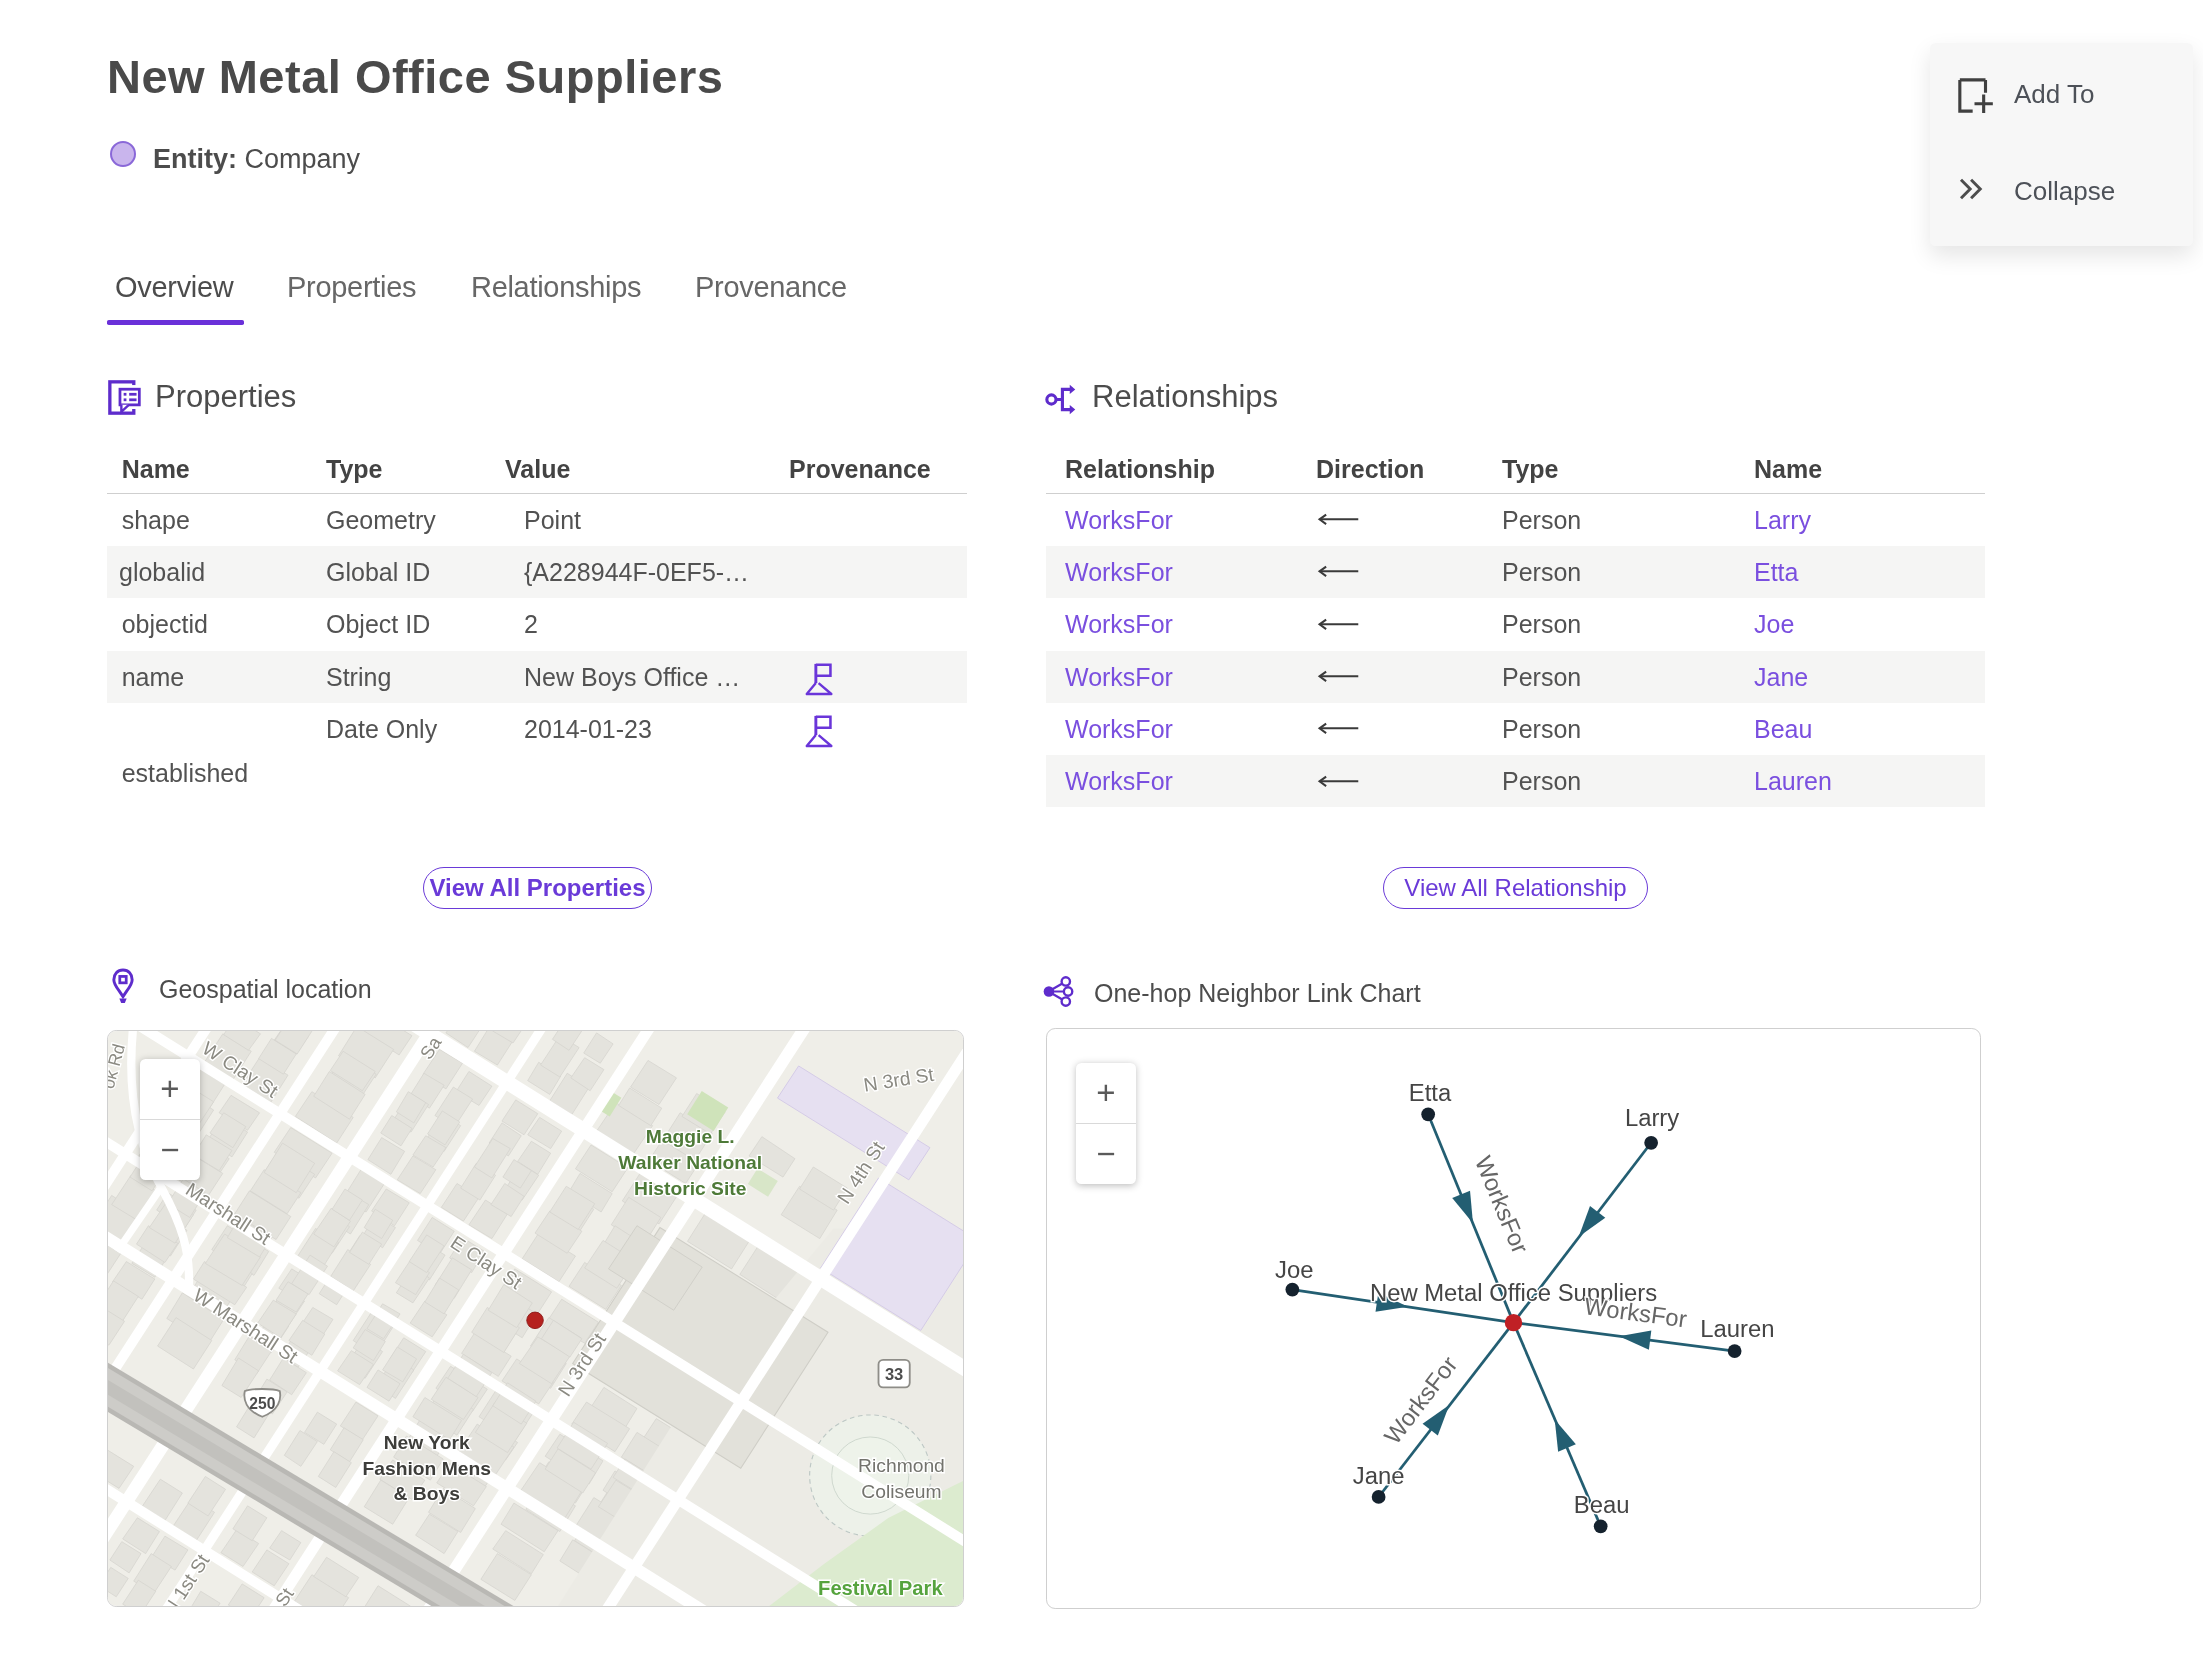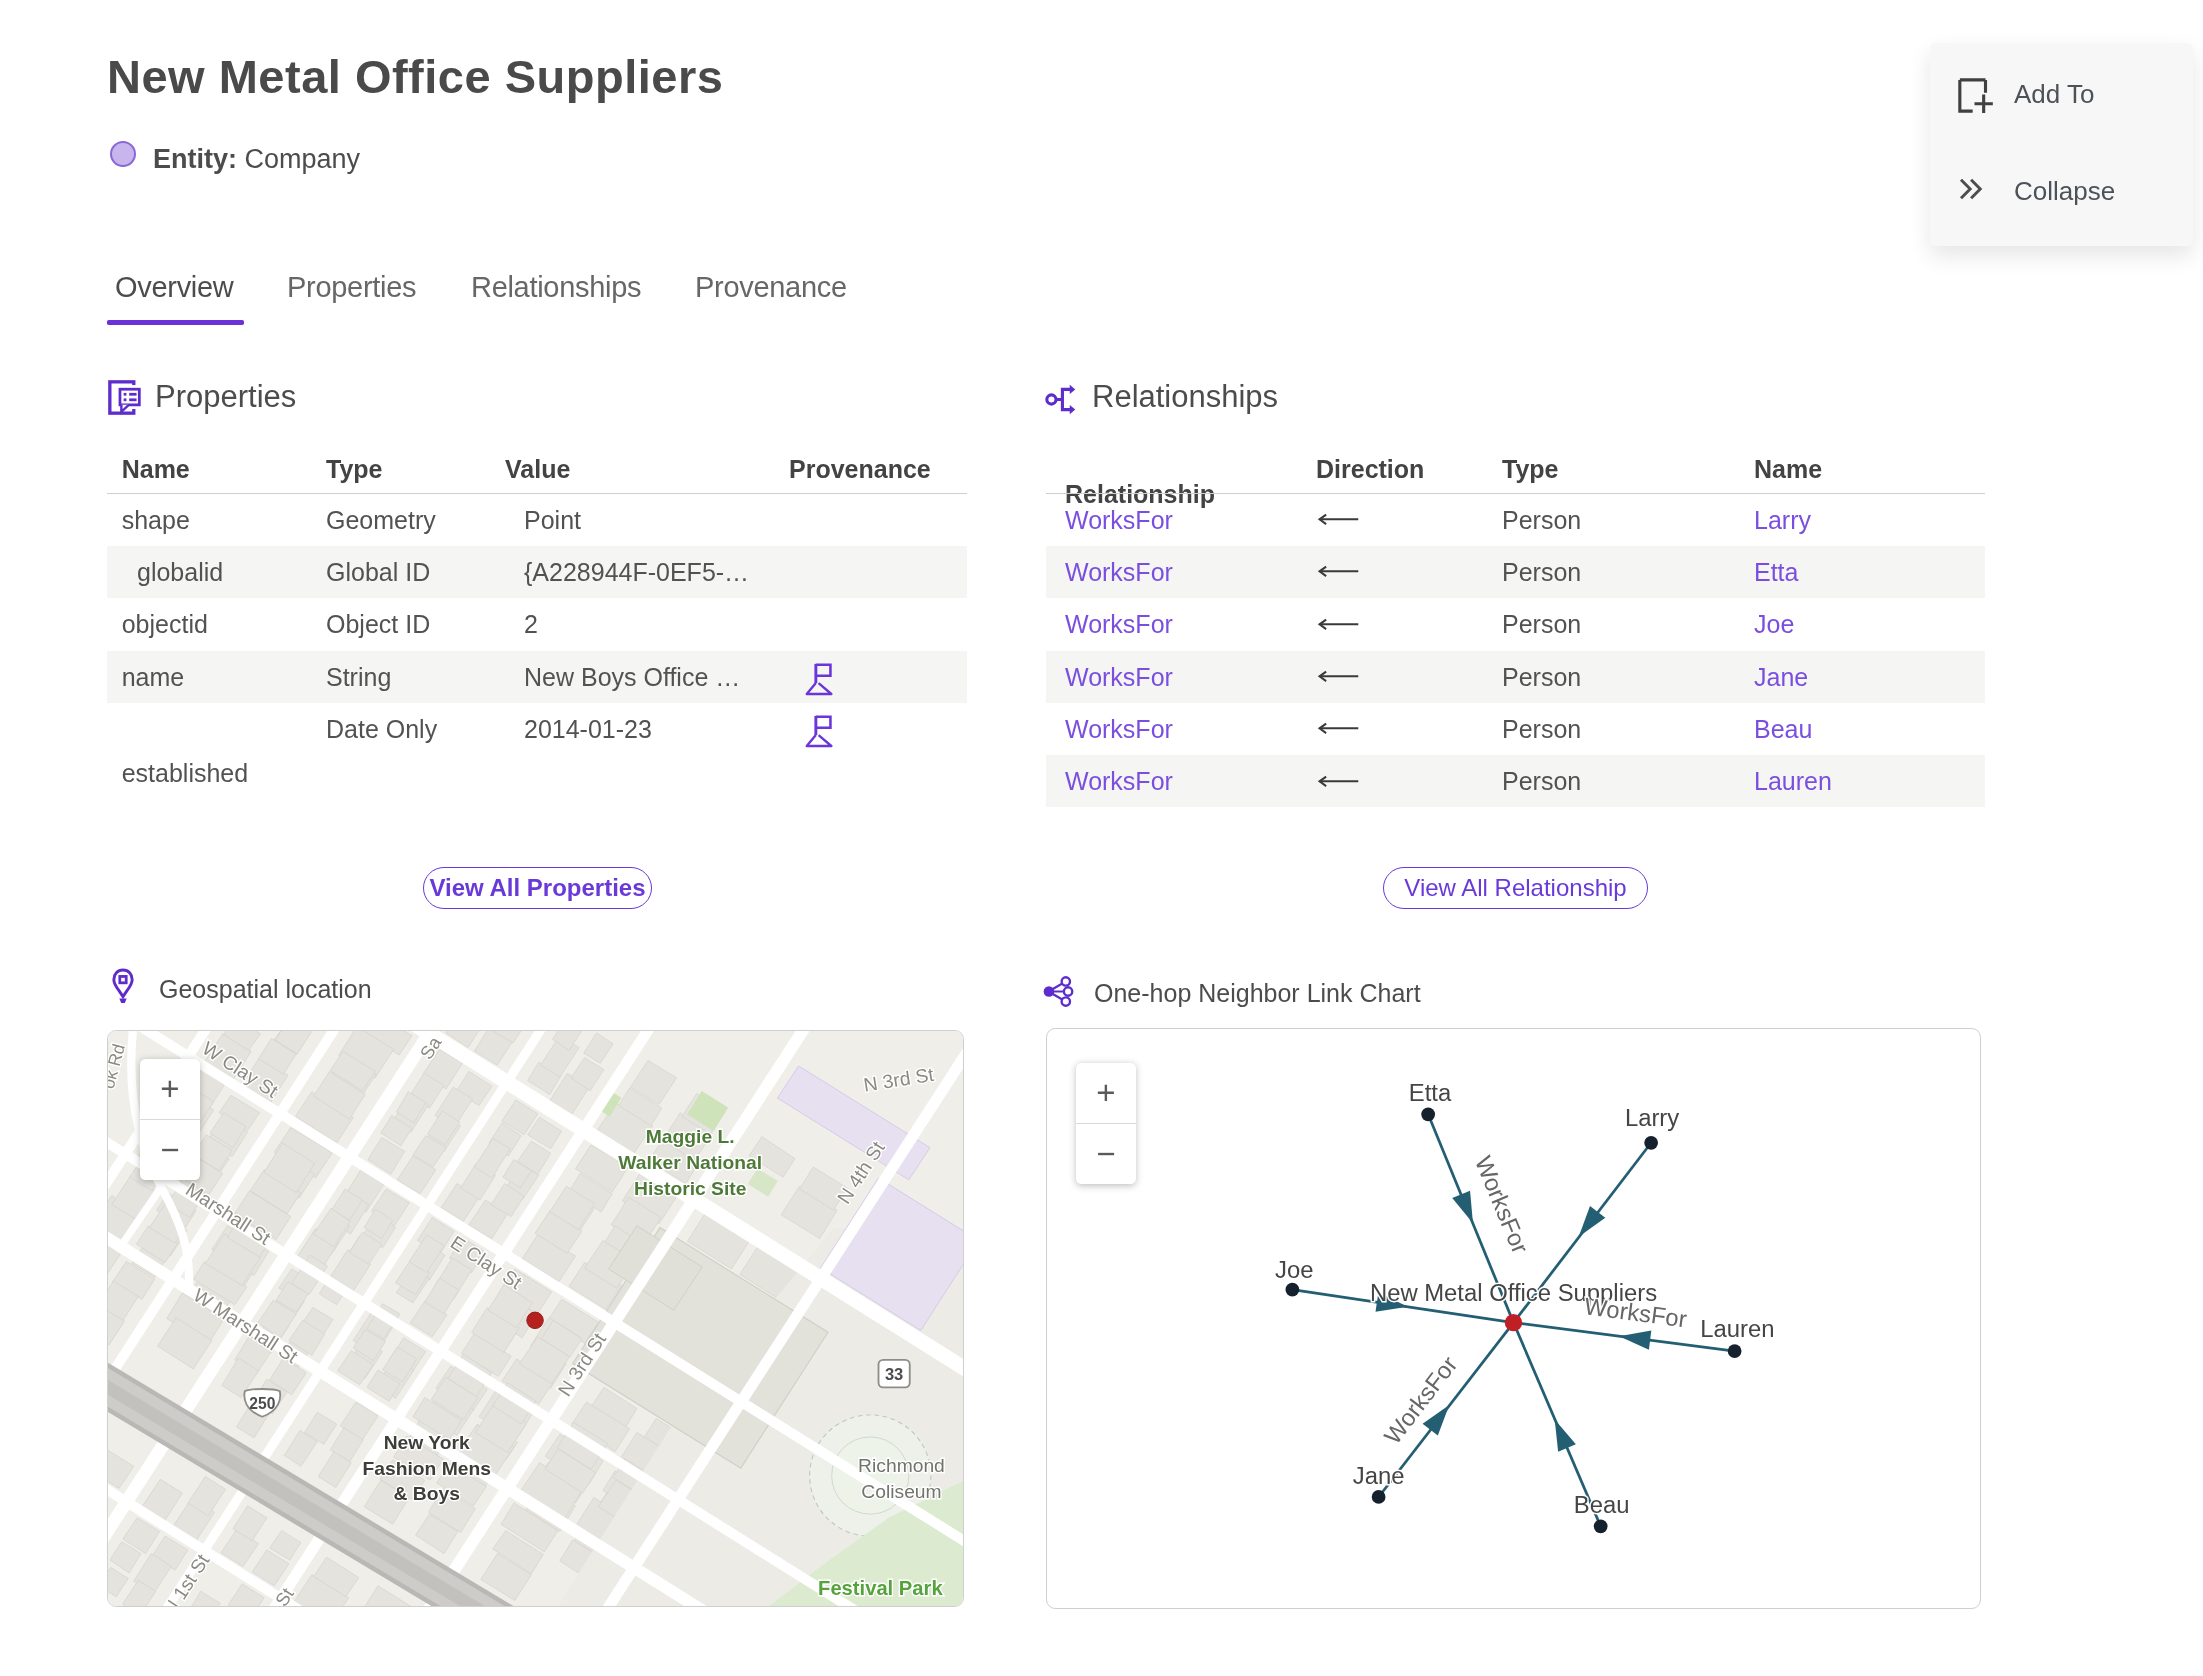--- a/index.html
+++ b/index.html
@@ -84,21 +84,21 @@
   <div class="abs hdr" style="left:14.7px;top:0px;">Name</div>
   <div class="abs hdr" style="left:219px;top:0px;">Type</div>
   <div class="abs hdr" style="left:398px;top:0px;">Value</div>
   <div class="abs hdr" style="left:682px;top:0px;">Provenance</div>
   <div class="abs" style="left:0;top:38px;width:860px;height:0.9px;background:#cfcfcf;"></div>
   <div class="abs rowband" style="left:0;top:91px;width:860px;height:52px;"></div>
   <div class="abs rowband" style="left:0;top:196px;width:860px;height:52px;"></div>
   <div class="abs cell" style="left:14.7px;top:51px;text-align:right;">shape</div>
   <div class="abs cell" style="left:219px;top:51px;">Geometry</div>
   <div class="abs cell" style="left:417px;top:51px;">Point</div>
-  <div class="abs cell" style="left:30px;top:103px;">globalid</div>
+  <div class="abs cell" style="left:12px;top:103px;">globalid</div>
   <div class="abs cell" style="left:219px;top:103px;">Global ID</div>
   <div class="abs cell" style="left:417px;top:103px;">{A228944F-0EF5-…</div>
   <div class="abs cell" style="left:14.7px;top:155px;">objectid</div>
   <div class="abs cell" style="left:219px;top:155px;">Object ID</div>
   <div class="abs cell" style="left:417px;top:155px;">2</div>
   <div class="abs cell" style="left:14.7px;top:208px;">name</div>
   <div class="abs cell" style="left:219px;top:208px;">String</div>
   <div class="abs cell" style="left:417px;top:208px;">New Boys Office …</div>
   <svg class="abs flagico" style="left:697px;top:206px;" width="31" height="35" viewBox="0 0 34 38">
       <use href="#flag"></use>
@@ -113,21 +113,21 @@
 
 <svg class="abs" style="left:1045px;top:382px;" width="33" height="35" viewBox="0 0 36 38">
   <circle cx="7" cy="19" r="5" fill="none" stroke="#5e2ccc" stroke-width="3.4"></circle>
   <path d="M12 19 H19 M19 19 V8 H30 M19 19 V30 H30" fill="none" stroke="#5e2ccc" stroke-width="3.4"></path>
   <path d="M27 3 L33 8 L27 13 Z" fill="#5e2ccc"></path>
   <path d="M27 25 L33 30 L27 35 Z" fill="#5e2ccc"></path>
 </svg>
 <div class="abs sec-head" style="left:1092px;top:379px;">Relationships</div>
 
 <div class="abs" style="left:1046px;top:455px;width:939px;">
-  <div class="abs hdr" style="left:19px;top:0px;margin-top:25px;">Relationship</div>
+  <div class="abs hdr" style="left:19px;top:0px;">Relationship</div>
   <div class="abs hdr" style="left:270px;top:0px;">Direction</div>
   <div class="abs hdr" style="left:456px;top:0px;">Type</div>
   <div class="abs hdr" style="left:708px;top:0px;">Name</div>
   <div class="abs" style="left:0;top:38px;width:939px;height:0.9px;background:#cfcfcf;"></div>
   <div class="abs rowband" style="left:0;top:91px;width:939px;height:52px;"></div>
   <div class="abs rowband" style="left:0;top:196px;width:939px;height:52px;"></div>
   <div class="abs rowband" style="left:0;top:300px;width:939px;height:52px;"></div>
   <div class="abs lnk" style="left:19px;top:51px;">WorksFor</div>
   <div class="abs lnk" style="left:19px;top:103px;">WorksFor</div>
   <div class="abs lnk" style="left:19px;top:155px;">WorksFor</div>

